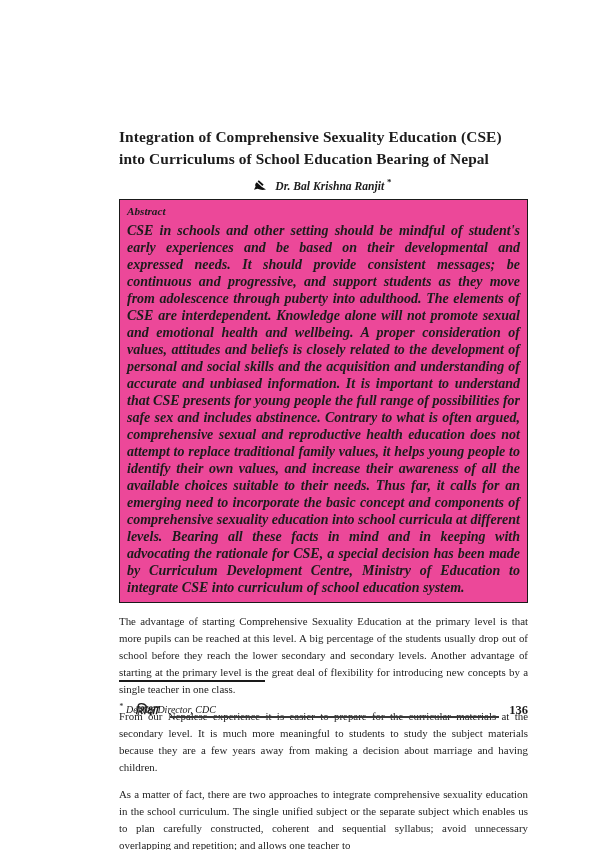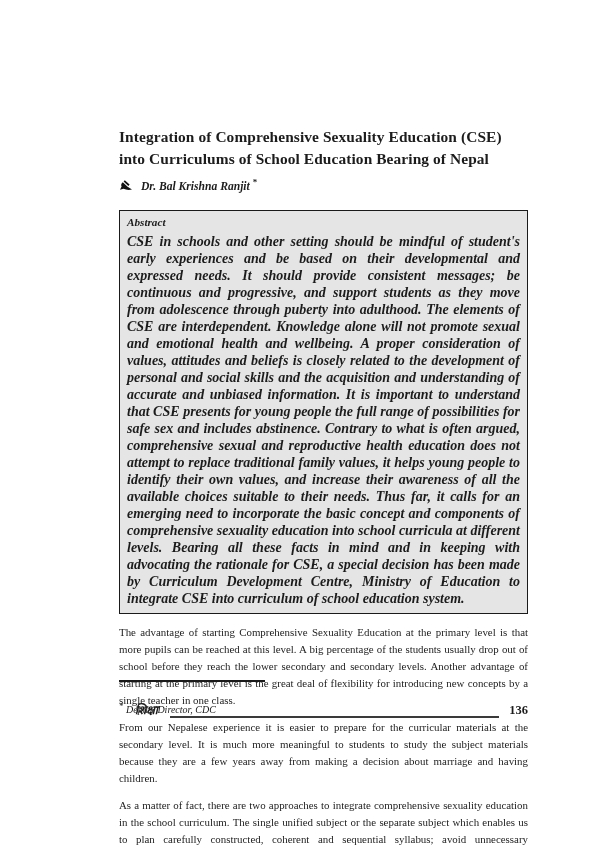--- a/index.html
+++ b/index.html
@@ -22,40 +22,40 @@
     width: 409px;
   }
   .title {
     font-weight: bold;
     font-size: 15.4px;
     line-height: 21.5px;
     margin: 0;
     letter-spacing: 0.1px;
   }
   .author-line {
-    text-align: left;
+    text-align: center;
     font-weight: bold;
     font-style: italic;
     font-size: 11.6px;
     margin-top: 8px;
     padding-right: 2px;
   }
   .author-line .pen {
     display: inline-block;
     margin-right: 5px;
     vertical-align: -1px;
   }
   .author-line sup {
     font-size: 9px;
     font-style: normal;
   }
   .abstract-box {
-    margin-top: 16px;
+    margin-top: 5px;
     border: 1.4px solid #1a1a1a;
-    background: #e5e5e5;
+    background: #ec4899;
     padding: 4px 7px 6px 7px;
     box-sizing: border-box;
   }
   .abstract-heading {
     font-weight: bold;
     font-style: italic;
     font-size: 11.2px;
     line-height: 15px;
     margin: 0 0 3px 0;
   }

